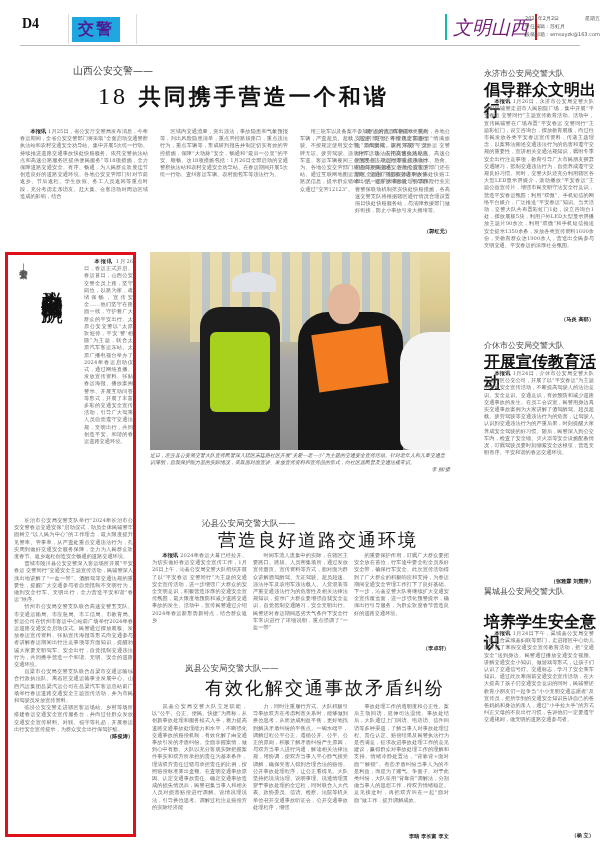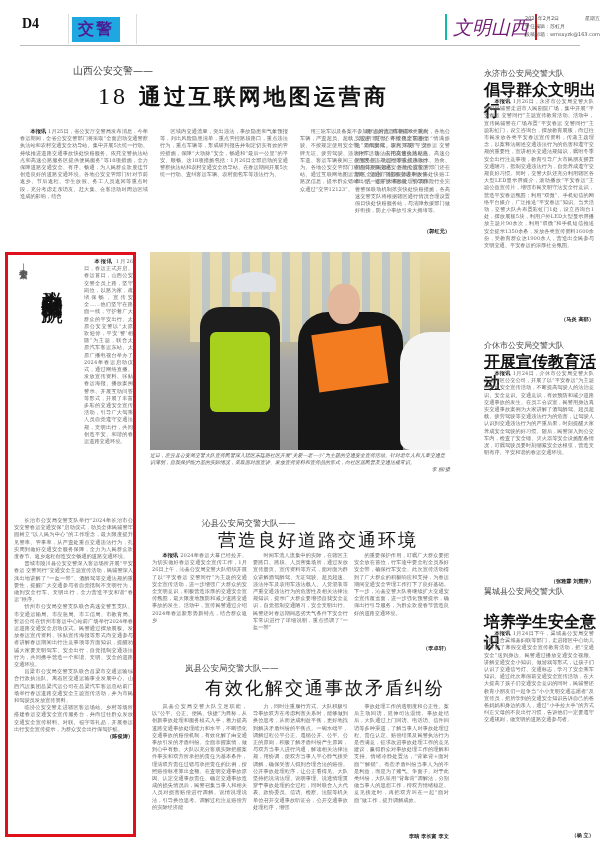--- a/index.html
+++ b/index.html
@@ -70,21 +70,21 @@
         <span>星期五</span>
       </div>
     <div>责任编辑：苏虹月</div>
     <div>投稿邮箱：wmsxyzk@163.com</div>
   </div>
 </div>
 
 <div class="kicker top-kicker">山西公安交警——</div>
 <div class="headline top-title">
   <span class="num">18</span>
-  <span>通过互联网地图运营商</span>
+  <span>共同携手营造一个和谐</span>
 </div>
 <div class="top-col body-text" style="left:20px;">
   <p><span class="lead">本报讯</span> <span>1月25日，省公安厅交警局发布消息，今年春运期间，全省公安交警部门将采取“全面启动交通警察执法站和农村交通安全劝导站、集中开展5次统一行动、持续推进道路交通事故快处快赔服务、依托交警执法站点和高速公路服务区提供便民服务”等18项措施，全力保障道路交通安全、有序、畅通，为人民群众欢度佳节创造良好的道路交通环境。各地公安交管部门针对节前返乡、节后返程、学生放假、务工人员返回等重点时段，充分考虑走亲访友、赶大集、会客活动对周边区域造成的影响，结合</span></p>
 </div>
 <div class="top-col body-text" style="left:160px;">
   <p>区域内交通流量，突出违法，事故隐患和气象预报等，列出风险隐患清单，重点管控路段路口，重点违法行为，重点车辆等，形成研判报告并制定切实有效的管控措施，保障“大动脉”安全，畅通和“最后一公里”的平安、顺畅。这18项措施包括：1月26日全部启动的交通警察执法站和农村交通安全劝导站、在春运期间开展5次统一行动、查纠客运车辆、农村面包车等违法行为、</p>
 </div>
 <div class="top-col body-text" style="left:300px;">
   <p>用三轮车以及备案不参加春运的营运车辆等6类重点车辆，严查超员、超载、超速、逆行、不按规定车道行驶、不按规定使用安全带、酒驾醉驾、农村“双违”、无牌无证、疲劳驾驶、违法停车、违法占用高速公路应急车道、客运车辆夜间三点至五点违规运行等重点违法行为。各地公安交管部门将组织开展交通安全宣传进客运站、通过互联网地图运营商、交通广播等媒体及时发布路况信息，提示群众错峰出行、避开拥堵路段，引导群众通过“交管12123”、</p>
 </div>

